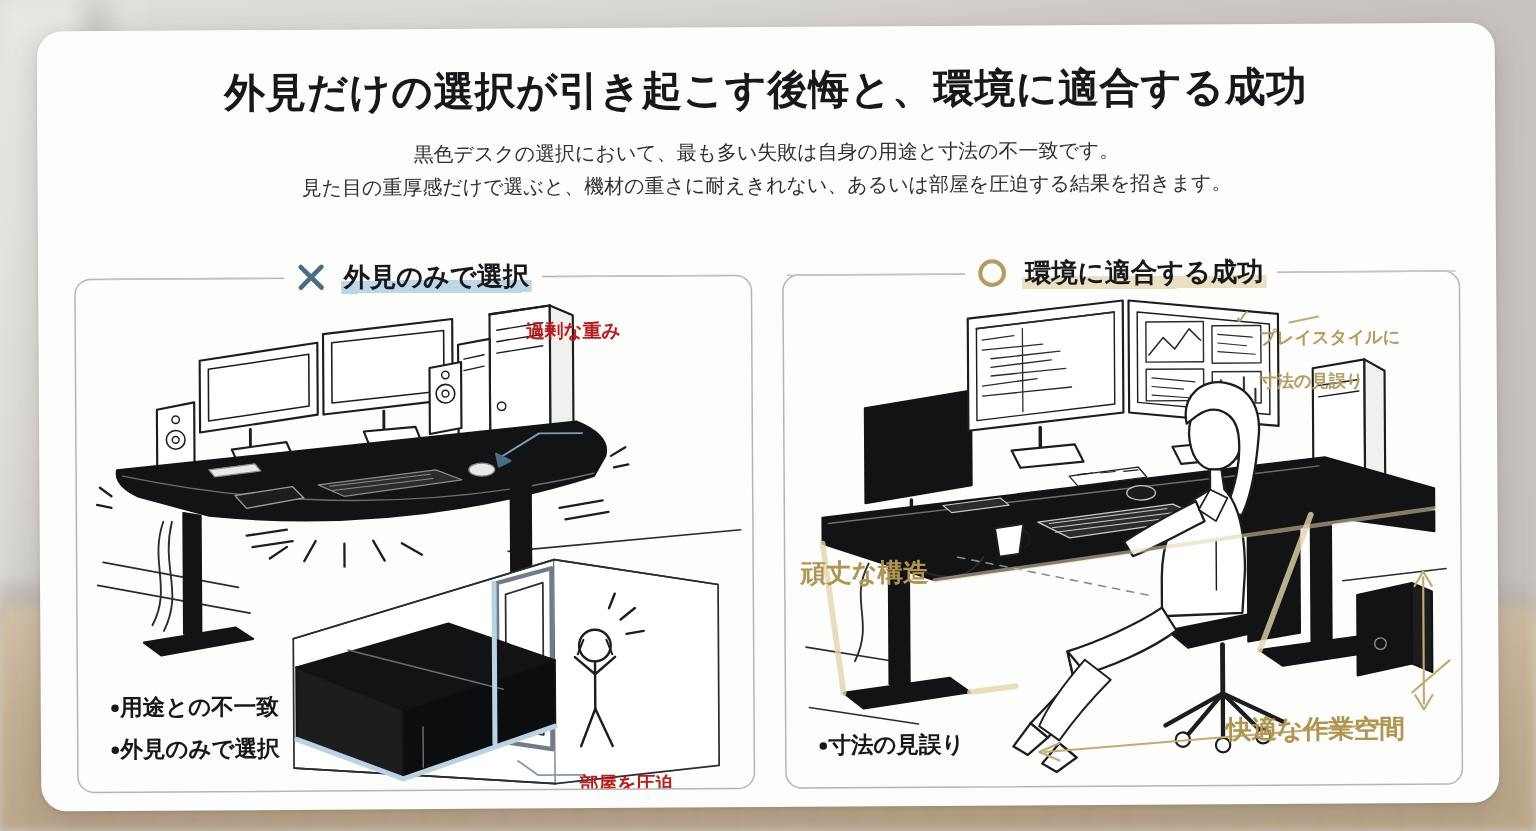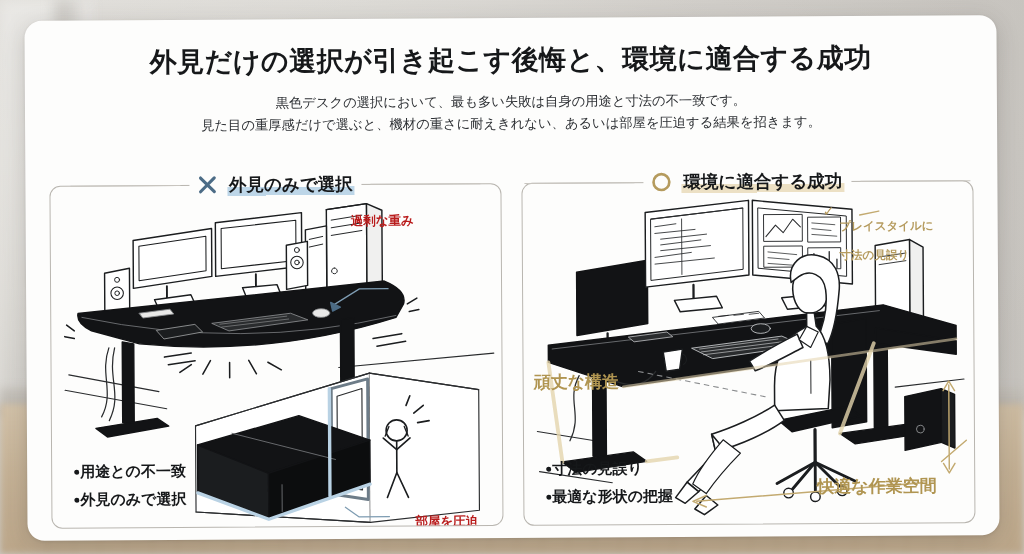--- a/index.html
+++ b/index.html
@@ -277,21 +277,21 @@
                 <path d="M290 212 L290 324" stroke="#b9d2e4" stroke-width="3.5" fill="none"></path>
 
                 <path d="M306 336 L320 346 L352 346" stroke="#7e9cb2" stroke-width="1.3" fill="none"></path>
               </g>
             </g>
           </svg>
         </div>
 
         <div class="anno blue" style="left:300px; top:28px;">過剰な重み</div>
 
-        <div class="anno blue" style="left:363px; top:330px;font-family:Liberation Mono, monospace;">部屋を圧迫</div>
+        <div class="anno blue" style="left:334px; top:330px;">部屋を圧迫</div>
 
         <ul class="bullets">
           <li>
             <span class="dot"></span>
             <span>用途との不一致</span>
           </li>
           <li>
             <span class="dot"></span>
             <span>外見のみで選択</span>
           </li>
@@ -460,23 +460,19 @@
 
         <div class="anno gold-lg" style="left:10px; top:188px;">頑丈な構造</div>
 
         <div class="anno gold-lg" style="left:293px; top:294px;">快適な作業空間</div>
 
         <ul class="bullets">
           <li>
             <span class="dot"></span>
             <span>寸法の見誤り</span>
           </li>
-          <li>
-            <span class="dot"></span>
-            <span>最適な形状の把握</span>
-          </li>
         </ul>
       </div>
     </div>
 
   </div>
 </div>
 </div>
 
 </body></html>

